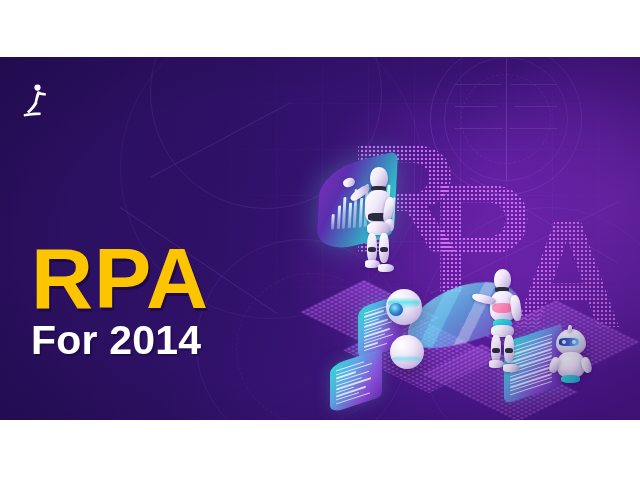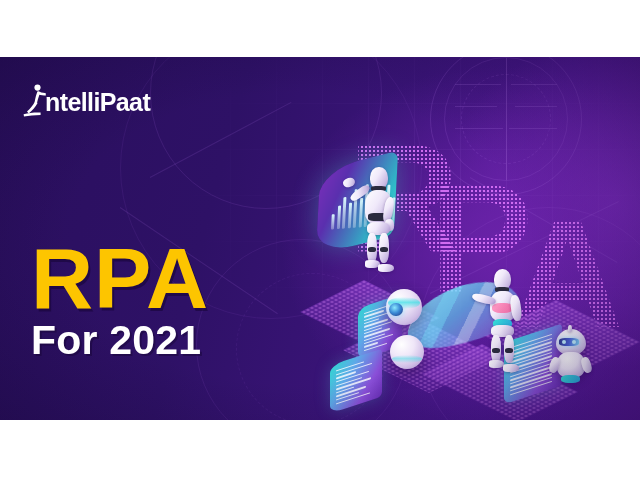--- a/index.html
+++ b/index.html
@@ -501,22 +501,21 @@
     <div class="logo">
       <div class="logo-mark">
         <svg viewBox="0 0 26 34" width="26" height="34" aria-hidden="true">
           <circle cx="15.5" cy="4.6" r="3.1" fill="#ffffff"></circle>
           <path d="M15.6 8.2 C14.2 11.4 13.2 15.2 12.6 19.4 L15.0 19.9 C16.0 15.6 17.2 11.9 18.6 9.0 Z" fill="#ffffff"></path>
           <path d="M16.2 8.6 C18.6 9.6 20.8 10.1 23.6 10.0 L23.9 12.4 C20.4 12.7 17.6 12.1 15.1 10.8 Z" fill="#ffffff"></path>
           <path d="M13.0 18.6 C11.0 22.2 8.4 25.6 5.0 28.6 L6.7 30.4 C10.6 27.4 13.6 23.9 15.6 20.0 Z" fill="#ffffff"></path>
           <path d="M1.6 31.2 C6.6 30.0 12.2 29.4 18.6 29.6 L18.6 31.9 C12.4 32.1 6.9 32.6 2.0 33.6 Z" fill="#ffffff"></path>
         </svg>
       </div>
-      <div class="logo-text">ntelliPaat</div>
     </div>
 
     <div class="headline-wrap">
       <h1 id="rpa-title">RPA</h1>
-      <div id="sub-2">For 2021</div>
+      <div id="sub-2">For 2014</div>
     </div>
 
   </div>
 </div>
 
 </body></html>

